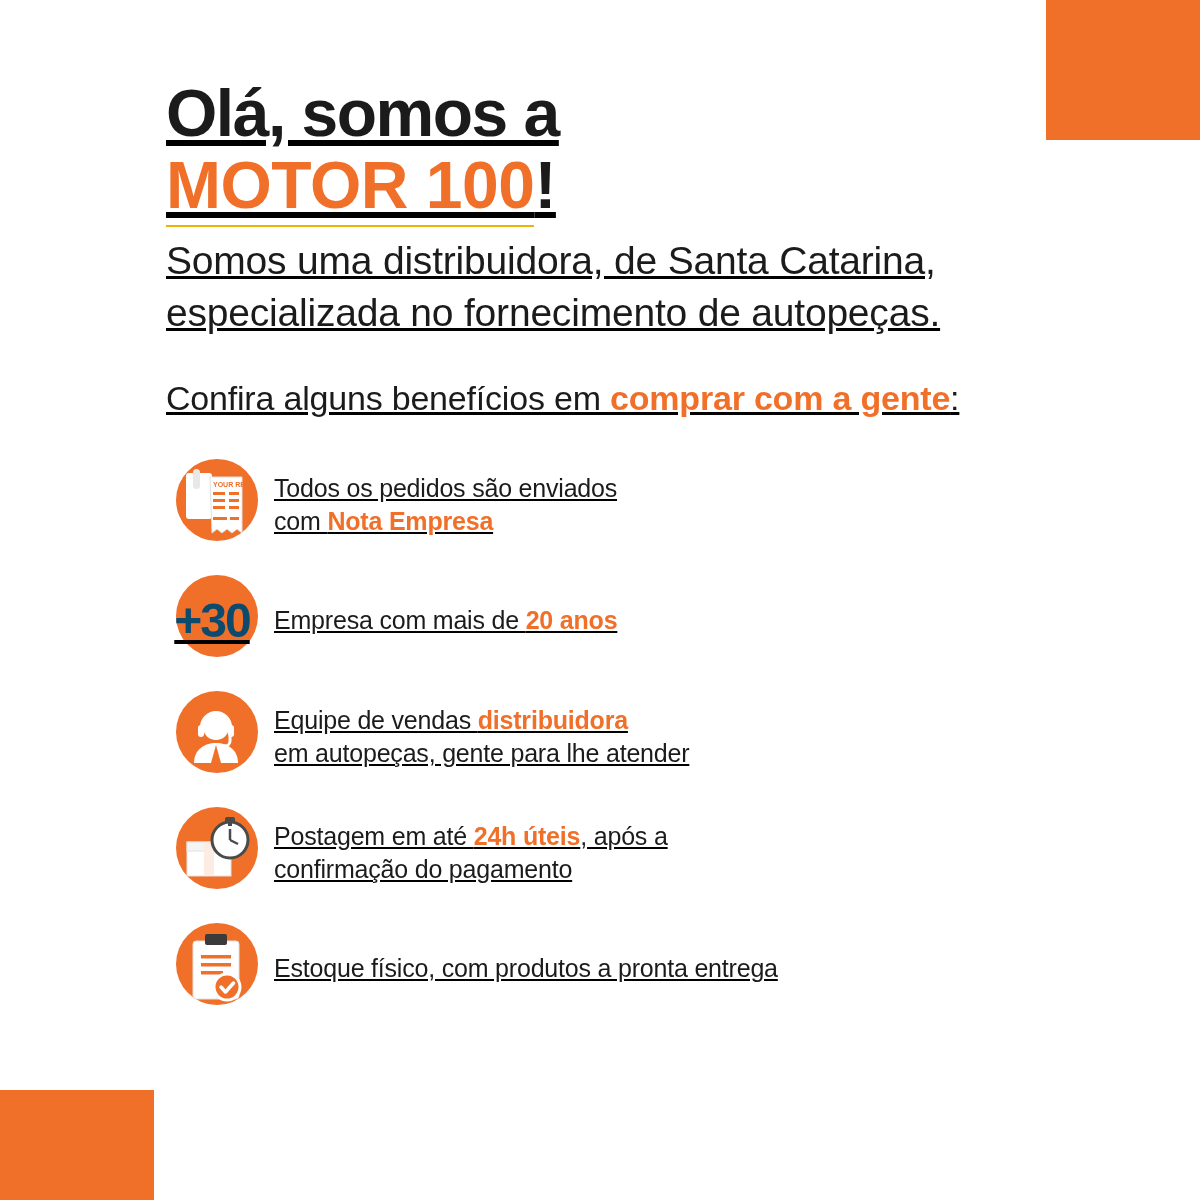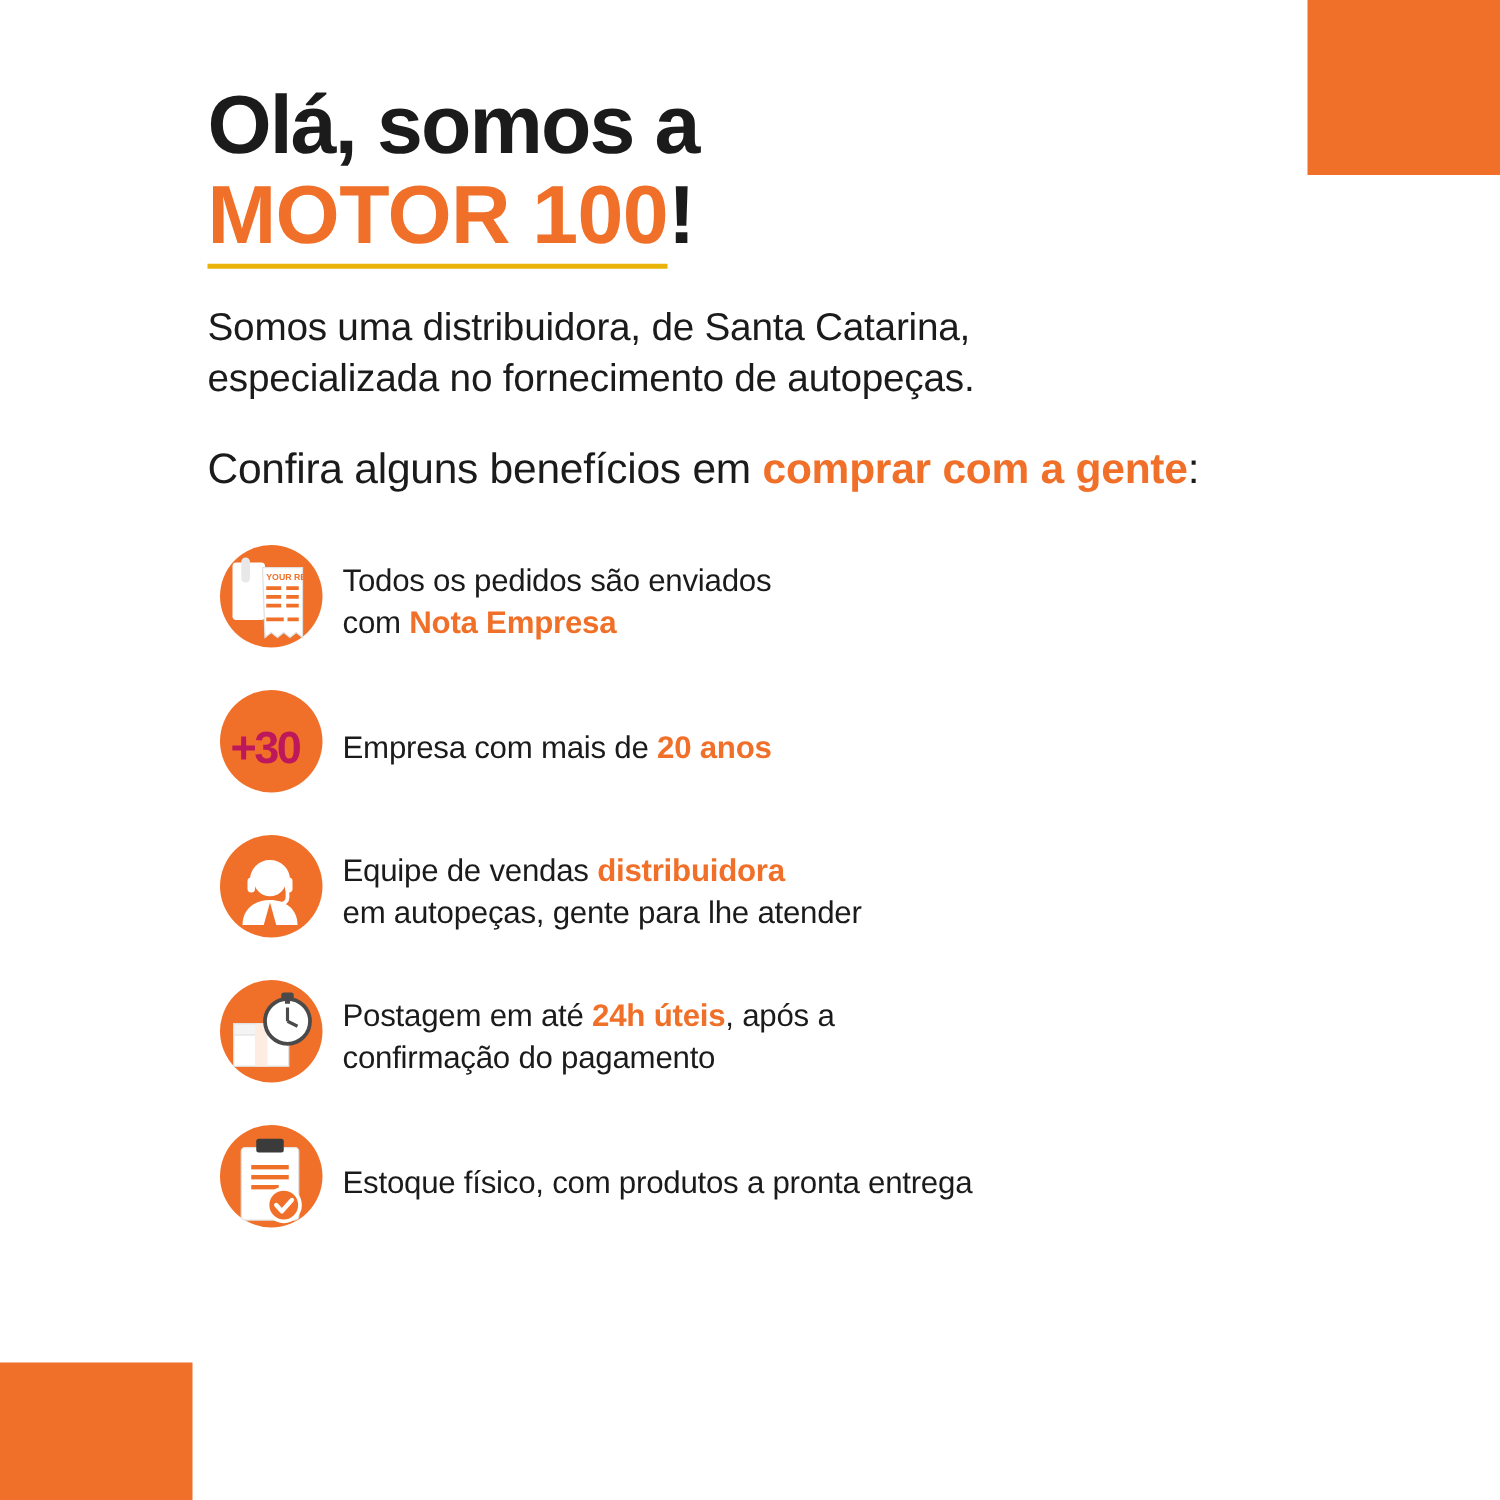--- a/index.html
+++ b/index.html
@@ -30,49 +30,50 @@
     bottom: 0;
     width: 154px;
     height: 110px;
     background: #f0702a;
   }
 
   
   .content {
     position: absolute;
     left: 166px;
-    top: 66px;
+    top: 80px;
     width: 940px;
+    text-decoration: underline;
   }
 
   .headline {
     font-size: 66px;
     font-weight: bold;
     color: #1b1b1b;
     letter-spacing: -1.5px;
     line-height: 1.02;
     margin: 0;
   }
   .headline-line2 {
     margin-top: 4px;
     font-size: 66px;
     font-weight: bold;
     letter-spacing: -0.5px;
     color: #1b1b1b;
     line-height: 1.05;
   }
   .brand {
     color: #f0702a;
-    border-bottom: 4px solid #eab308;
+    border-bottom: 2px solid #eab308;
     padding-bottom: 3px;
   }
 
   .intro {
-    margin-top: 34px;
-    font-size: 31px;
+    margin-top: 14px;
+    font-size: 39px;
     color: #1b1b1b;
     line-height: 1.35;
     letter-spacing: -0.2px;
   }
 
   .benefits-lead {
     margin-top: 32px;
     font-size: 34px;
     color: #1b1b1b;
     letter-spacing: -0.2px;
@@ -119,23 +120,23 @@
     background: #f0702a;
   }
   .icon-svg {
     position: relative;
     z-index: 2;
   }
 
   .years-badge {
     position: relative;
     z-index: 2;
-    font-size: 36px;
-    font-weight: bold;
-    color: #be185d;
+    font-size: 48px;
+    font-weight: bold;
+    color: #0c4a6e;
     letter-spacing: -2px;
     line-height: 1;
     transform: translateX(-4px);
   }
 </style>
 </head>
 <body>
 
 <div class="corner-top-right"></div>
 <div class="corner-bottom-left"></div>

